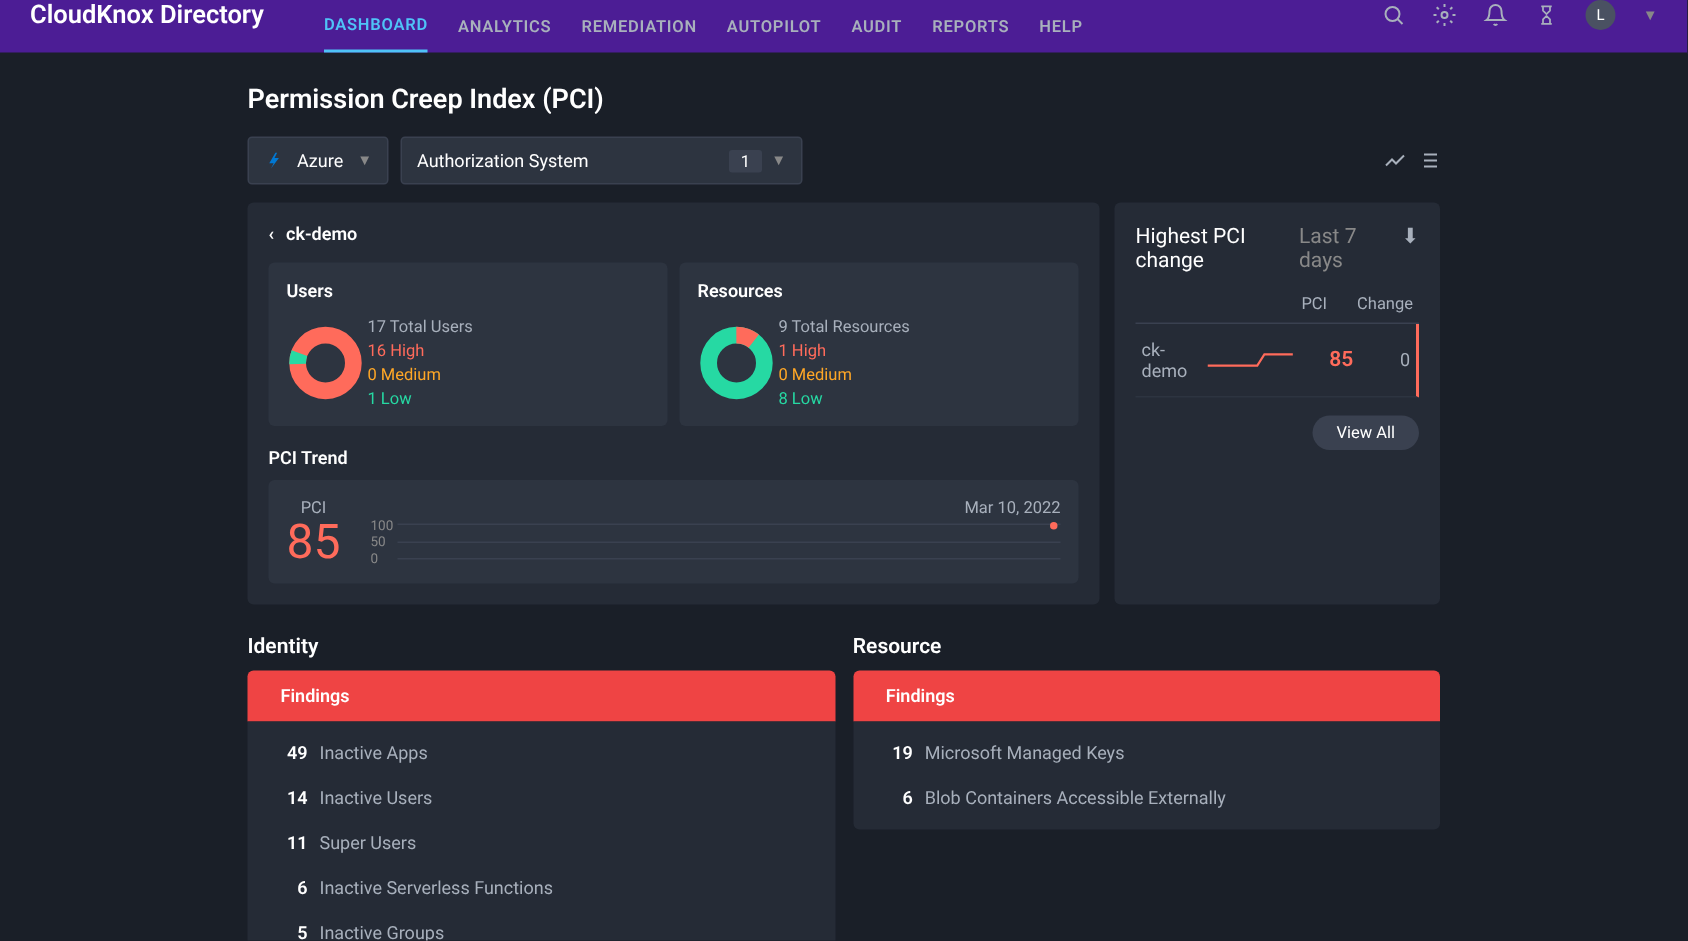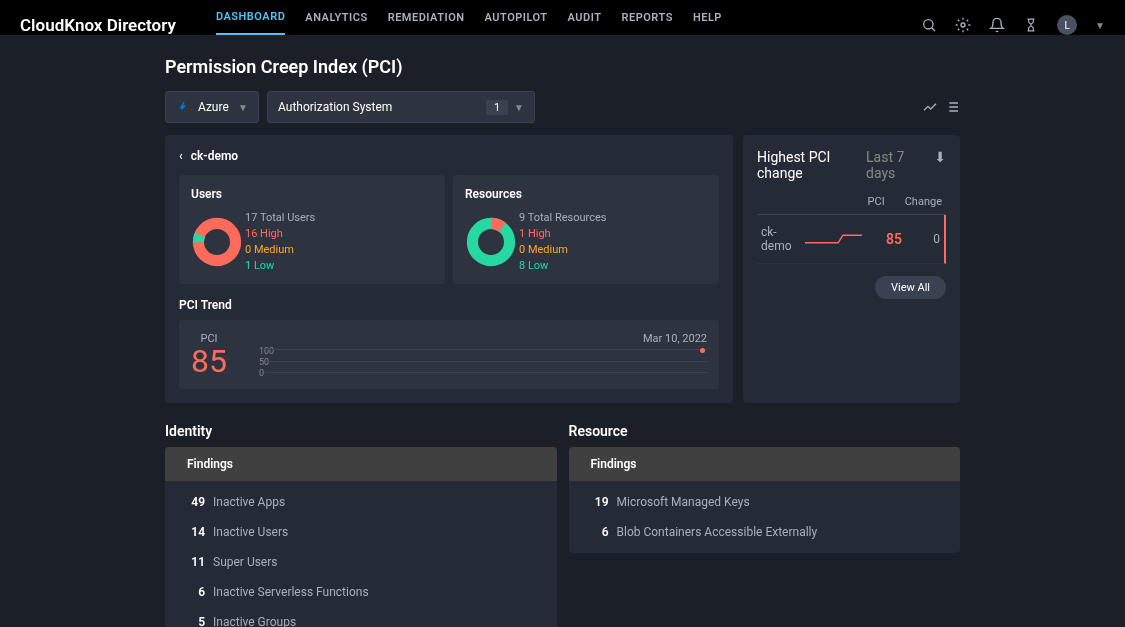--- a/index.html
+++ b/index.html
@@ -1,17 +1,17 @@
 <!DOCTYPE html>
 <html><head>
 <meta charset="utf-8">
 <style>
 *{box-sizing:border-box;margin:0;padding:0;font-family:-apple-system,BlinkMacSystemFont,'Segoe UI',Roboto,sans-serif}
 body{background:#1a1f28;color:#a8b0bc;font-size:13px;width:1125px;height:627px;overflow:hidden}
-.header{height:36px;background:#000000;display:flex;align-items:flex-end;padding:0 20px;border-bottom:1px solid #1a1f28}
+.header{height:36px;background:#4c1d95;display:flex;align-items:flex-start;padding:0 20px;border-bottom:1px solid #1a1f28}
 .logo{color:#fff;font-size:17px;font-weight:600;margin-right:40px}
 .nav{display:flex;gap:20px;height:100%;align-items:center}
 .nav-item{color:#a8b0bc;font-size:11px;font-weight:600;letter-spacing:0.5px;height:100%;display:flex;align-items:center;cursor:pointer}
 .nav-item.active{color:#4fc3f7;border-bottom:2px solid #4fc3f7}
 .header-right{margin-left:auto;display:flex;gap:18px;align-items:center}
 .icon-btn{width:16px;height:16px;color:#a8b0bc;cursor:pointer;display:flex;align-items:center;justify-content:center}
 .avatar{width:20px;height:20px;border-radius:50%;background:#4a5162;color:#fff;font-size:10px;display:flex;align-items:center;justify-content:center;cursor:pointer}
 .main{padding:20px 165px}
 .page-title{color:#fff;font-size:18px;font-weight:600;margin-bottom:14px}
 .controls{display:flex;gap:8px;align-items:center;margin-bottom:12px}
@@ -36,39 +36,39 @@
 .stat-high{color:#ff6b5b}
 .stat-med{color:#ffa726}
 .stat-low{color:#26d9a3}
 .trend-title{color:#fff;font-size:12px;font-weight:600;margin-bottom:8px}
 .trend-panel{background:#2d3440;border-radius:4px;padding:12px;display:flex;gap:16px}
 .pci-score{text-align:center}
 .pci-label{font-size:11px;color:#a8b0bc}
 .pci-value{font-size:32px;color:#ff6b5b;font-weight:400;line-height:1}
 .trend-chart{flex:1;position:relative}
 .trend-date{text-align:right;font-size:11px;color:#a8b0bc;margin-bottom:4px}
-.y-labels{position:absolute;left:16px;top:14px;font-size:9px;color:#888;display:flex;flex-direction:column;gap:1px}
+.y-labels{position:absolute;left:4px;top:14px;font-size:9px;color:#888;display:flex;flex-direction:column;gap:1px}
 .chart-area{margin-left:22px;height:24px;border-top:1px solid #3a4150;border-bottom:1px solid #3a4150;position:relative}
 .chart-mid{position:absolute;top:50%;left:0;right:0;border-top:1px solid #3a4150}
 .chart-dot{position:absolute;right:2px;top:-2px;width:5px;height:5px;background:#ff6b5b;border-radius:50%}
 .x-label{text-align:center;font-size:10px;color:#888;margin-top:4px}
 .right-header{display:flex;align-items:baseline;gap:12px;margin-bottom:8px}
 .right-title{color:#fff;font-size:14px}
 .right-sub{margin-left:auto;font-size:14px;color:#888}
 .dl-icon{font-size:14px;cursor:pointer;color:#a8b0bc}
 .table-head{display:flex;justify-content:flex-end;gap:20px;font-size:11px;color:#a8b0bc;padding:6px 4px;border-bottom:1px solid #3a4150}
 .table-row{display:flex;align-items:center;padding:10px 4px;border-bottom:1px solid #2d3440;border-right:2px solid #ff6b5b}
 .spark{width:60px;height:14px;margin-left:auto;margin-right:12px}
 .pci-cell{color:#ff6b5b;font-size:14px;font-weight:600;width:30px;text-align:right}
 .change-cell{color:#a8b0bc;font-size:12px;width:40px;text-align:right}
 .view-all{background:#3a4150;color:#fff;border:none;padding:5px 16px;border-radius:12px;font-size:11px;cursor:pointer;display:block;margin:12px 0 0 auto}
 .findings-row{display:flex;gap:12px;margin-top:20px}
 .findings-col{flex:1}
 .section-title{color:#fff;font-size:14px;font-weight:600;margin-bottom:8px}
-.findings-head{background:#404040;padding:10px 22px;color:#fff;font-size:12px;font-weight:600;border-radius:4px 4px 0 0}
+.findings-head{background:#ef4444;padding:10px 22px;color:#fff;font-size:12px;font-weight:600;border-radius:4px 4px 0 0}
 .findings-body{background:#252b36;border-radius:0 0 4px 4px;padding:6px 0}
 .finding-item{padding:8px 22px;font-size:12px;cursor:pointer;display:flex;gap:8px}
 .finding-count{color:#fff;font-weight:600;min-width:18px;text-align:right}
 .finding-label{color:#a8b0bc}
 .azure-icon{width:14px;height:14px}
 </style>
 </head>
 <body>
 
 <div class="header">

